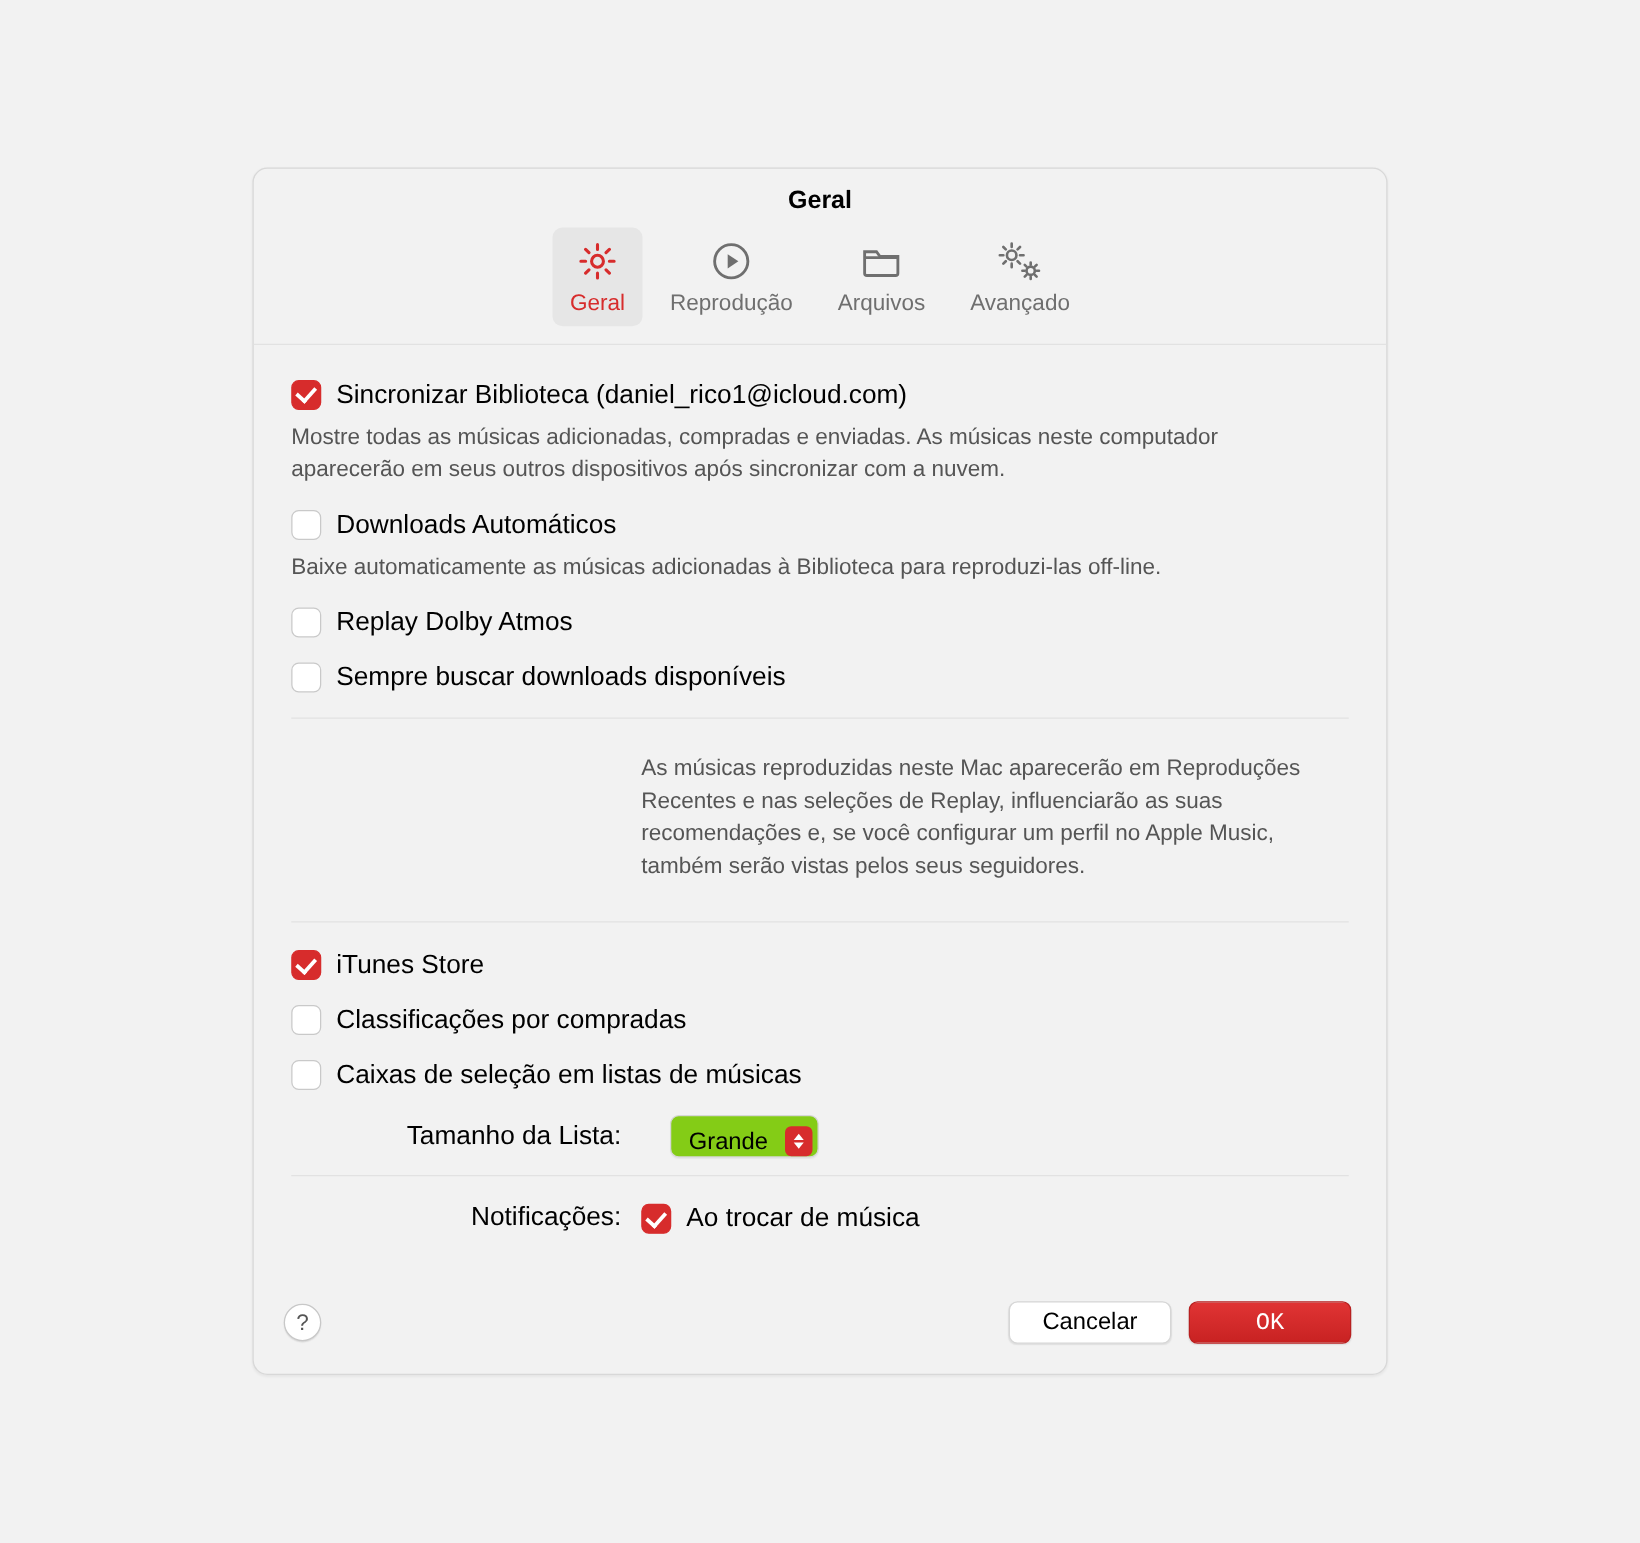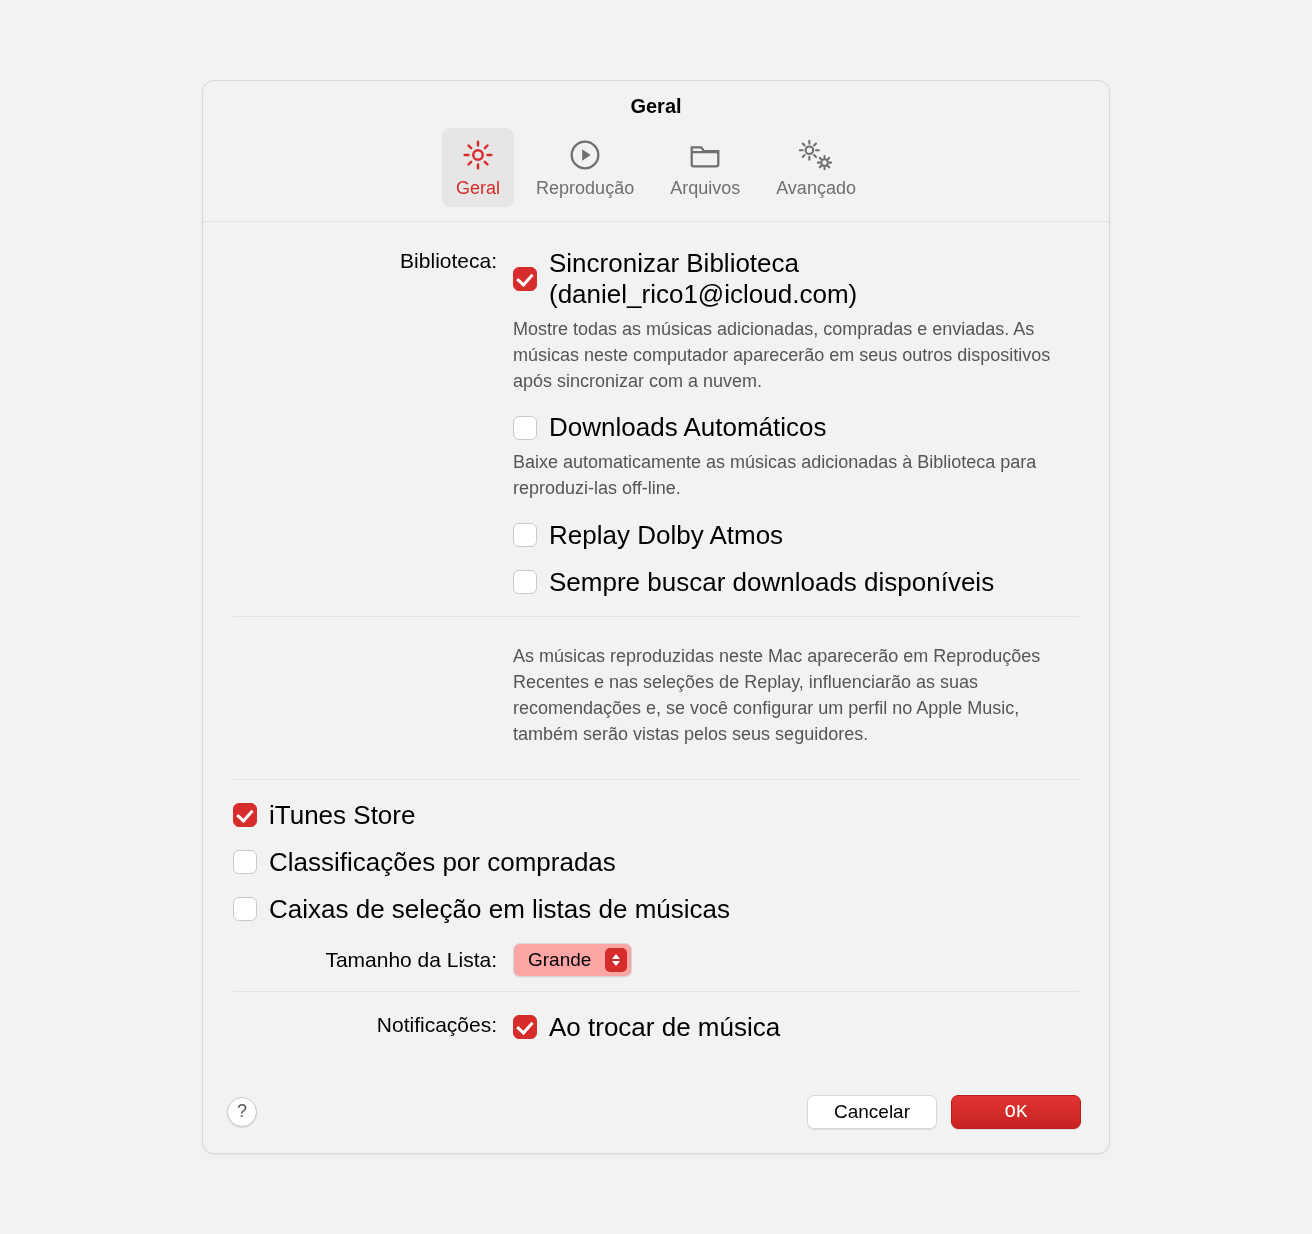--- a/index.html
+++ b/index.html
@@ -106,46 +106,47 @@
     }
     .checkbox.checked::after {
       content: "";
       width: 7px;
       height: 12px;
       border: solid #fff;
       border-width: 0 3px 3px 0;
       transform: rotate(42deg) translate(-1px, -1px);
     }
     .check-text {
-      font-size: 26px;
+      font-size: 21px;
       color: #000;
     }
     .desc {
       font-size: 18px;
       color: #555;
       line-height: 1.45;
       margin: 6px 0 18px 0;
       padding-right: 20px;
     }
     .divider {
       border: none;
       border-top: 1px solid #e2e2e2;
       margin: 14px 0 20px;
     }
     .select-wrap {
       display: inline-flex;
-      align-items: center;
-      background: #fca5a5;
+      align-items: flex-end;
+      background: #84cc16;
       border: 1px solid #d6d6d6;
       border-radius: 7px;
       height: 34px;
       padding: 0 4px 0 14px;
       font-size: 19px;
       box-shadow: 0 1px 1px rgba(0,0,0,0.05);
       cursor: pointer;
+      margin-left: 23px;
     }
     .select-stepper {
       width: 22px;
       height: 24px;
       background: #d72c2c;
       border-radius: 5px;
       margin-left: 14px;
       display: flex;
       flex-direction: column;
       align-items: center;
@@ -242,21 +243,20 @@
           <path d="M31 21v2M31 33v2M38 28h-2M26 28h-2M36 23l-1.5 1.5M27.5 31.5L26 33M36 33l-1.5-1.5M27.5 24.5L26 23" stroke-linecap="round"></path>
         </svg>
       </div>
       <div class="tab-label">Avançado</div>
     </div>
   </div>
 
   <div class="content">
 
     <div class="row">
-      <div class="row-label-col">Biblioteca:</div>
       <div class="row-content-col">
         <div class="check-line">
           <span class="checkbox checked"></span>
           <span class="check-text">Sincronizar Biblioteca (daniel_rico1@icloud.com)</span>
         </div>
         <div class="desc">Mostre todas as músicas adicionadas, compradas e enviadas. As músicas neste computador aparecerão em seus outros dispositivos após sincronizar com a nuvem.</div>
 
         <div class="check-line">
           <span class="checkbox"></span>
           <span class="check-text">Downloads Automáticos</span>

